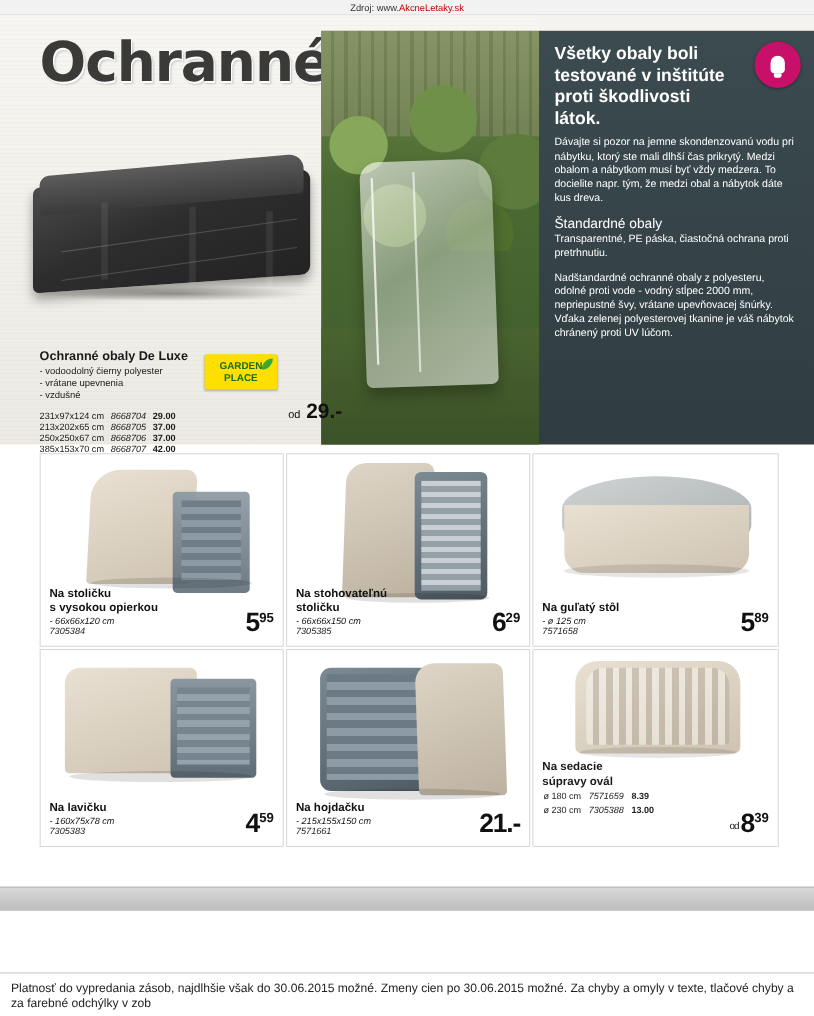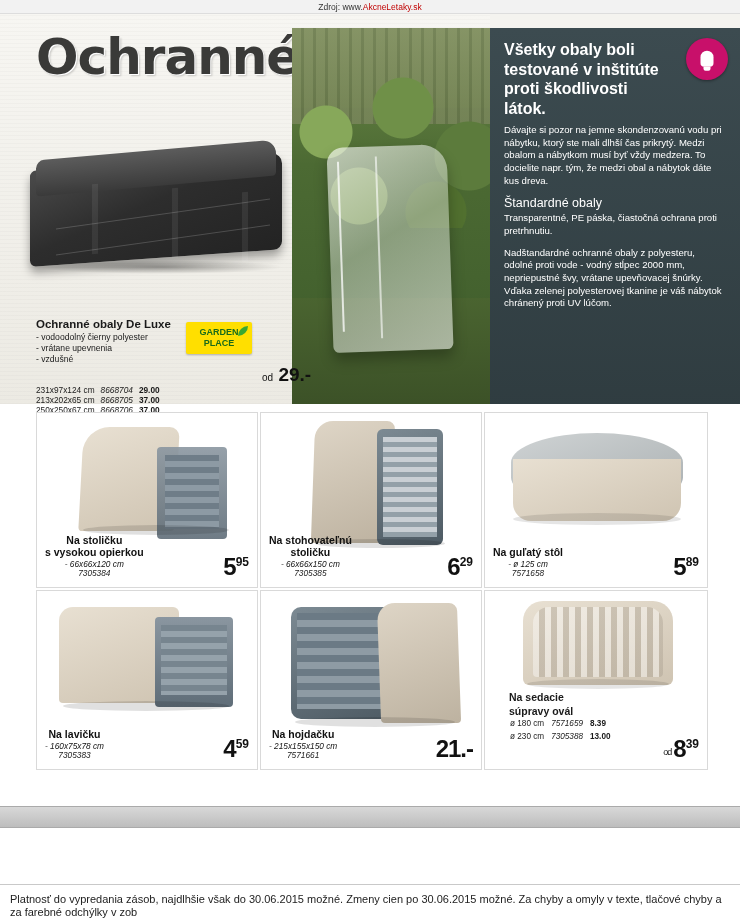--- a/index.html
+++ b/index.html
@@ -147,21 +147,21 @@
   .badge-icon .bulb:after {
     content:""; position:absolute; left:3px; bottom:-4px; width:7px; height:4px;
     background:#ffffff; border-radius:0 0 2px 2px;
   }
 
   
   .deluxe {
     position:absolute; top:318px; left:36px; width:250px;
   }
   .deluxe .tl { font-size:11.5px; font-weight:bold; margin-bottom:2px; }
-  .deluxe .bullets { font-size:8.6px; line-height:1.28; margin:0 0 20px 0; }
+  .deluxe .bullets { font-size:8.6px; line-height:1.28; margin:0 0 8px 0; }
   .deluxe table { border-collapse:collapse; font-size:8.3px; }
   .deluxe td { padding:0 6px 0 0; line-height:1.22; white-space:nowrap; }
   .deluxe td.code { font-style:italic; }
   .deluxe td.price { font-weight:bold; }
 
   .garden-logo {
     position:absolute; top:322px; left:186px; width:66px; height:32px;
     background:#ffdf00; border-radius:2px;
     font-size:9px; font-weight:bold; color:#1a6a1a; text-align:center;
     line-height:11px; padding-top:5px;
@@ -182,21 +182,21 @@
     position:absolute; top:412px; left:36px; width:672px; height:380px;
   }
   .cell {
     position:absolute;
     border:1px solid #d9d9d9;
     background:#ffffff;
   }
   .cell .art { position:absolute; inset:0; overflow:hidden; }
   .cell .label {
     position:absolute; left:8px; bottom:8px; font-size:10.5px; font-weight:bold;
-    line-height:1.15; color:#111;text-align:center;
+    line-height:1.15; color:#111;
   }
   .cell .label .dim { display:block; font-size:8.3px; font-weight:normal; margin-top:2px;font-style:italic;}
   .cell .label .code { display:block; font-size:8.3px; font-style:italic; font-weight:normal; color:#222;}
   .cell .price {
     position:absolute; right:8px; bottom:6px;
     font-size:24px; font-weight:bold; color:#111; letter-spacing:-1px;
   }
   .cell .price sup { font-size:12px; vertical-align:super; letter-spacing:0; }
   .cell .price .od { font-size:9px; font-weight:normal; margin-right:2px; vertical-align:2px;}
 
@@ -408,21 +408,21 @@
       <div class="price"><span>21.-</span></div>
     </div>
 
     <div class="cell" style="left:448px; top:178px; width:224px; height:180px;">
       <div class="art">
         <div class="sh beige" style="left:38px; top:10px; width:150px; height:84px; border-radius:20px 20px 6px 6px;"></div>
         <div class="sh" style="left:48px; top:16px; width:130px; height:70px; background:repeating-linear-gradient(90deg,rgba(255,255,255,.4) 0 6px, rgba(160,150,135,.35) 6px 12px); border-radius:16px 16px 4px 4px;"></div>
         <div class="sh" style="left:42px; top:88px; width:142px; height:10px; background:rgba(0,0,0,.10); border-radius:50%;"></div>
       </div>
 
-      <div class="mini" style="top:100px;margin-left:16px;">
+      <div class="mini" style="top:100px;">
         <b style="white-space:pre-line;">Na sedacie
 súpravy ovál</b>
         <table>
           <tbody>
               <tr>
             <td>ø 180 cm</td>
             <td class="c">7571659</td>
             <td class="p">8.39</td>
           </tr>
           <tr>

